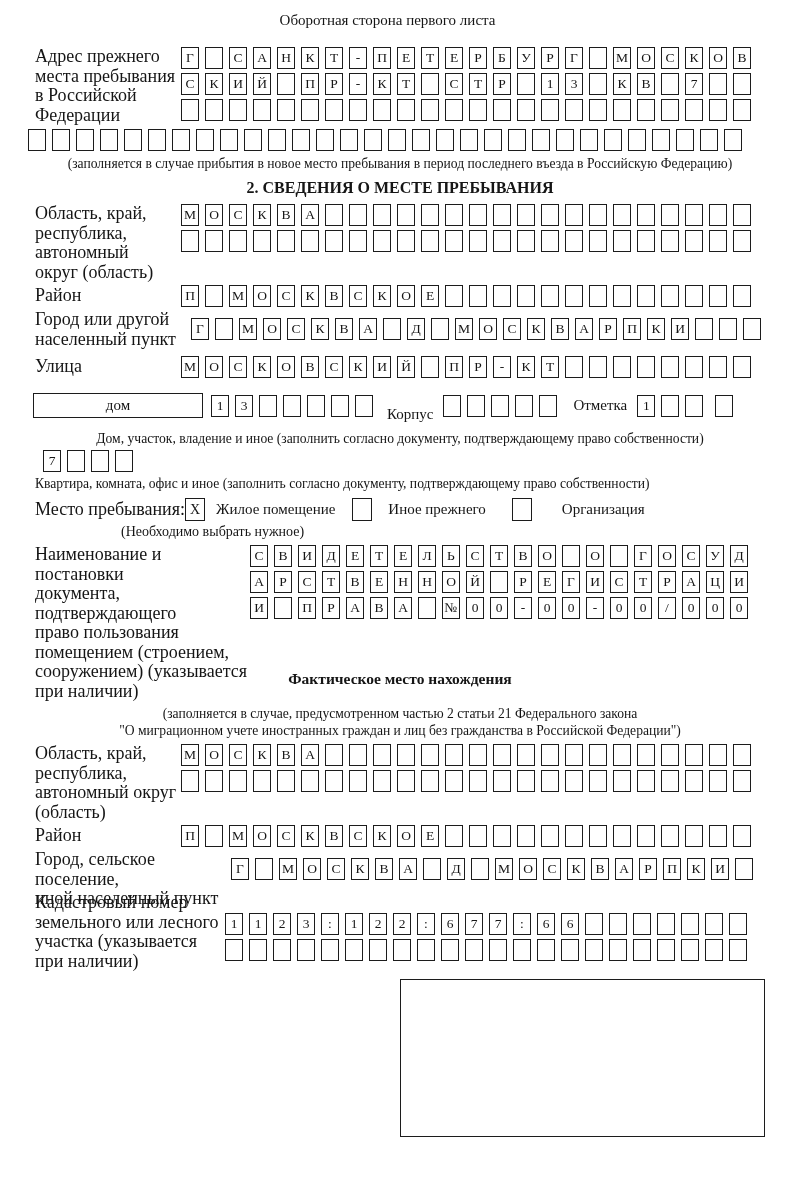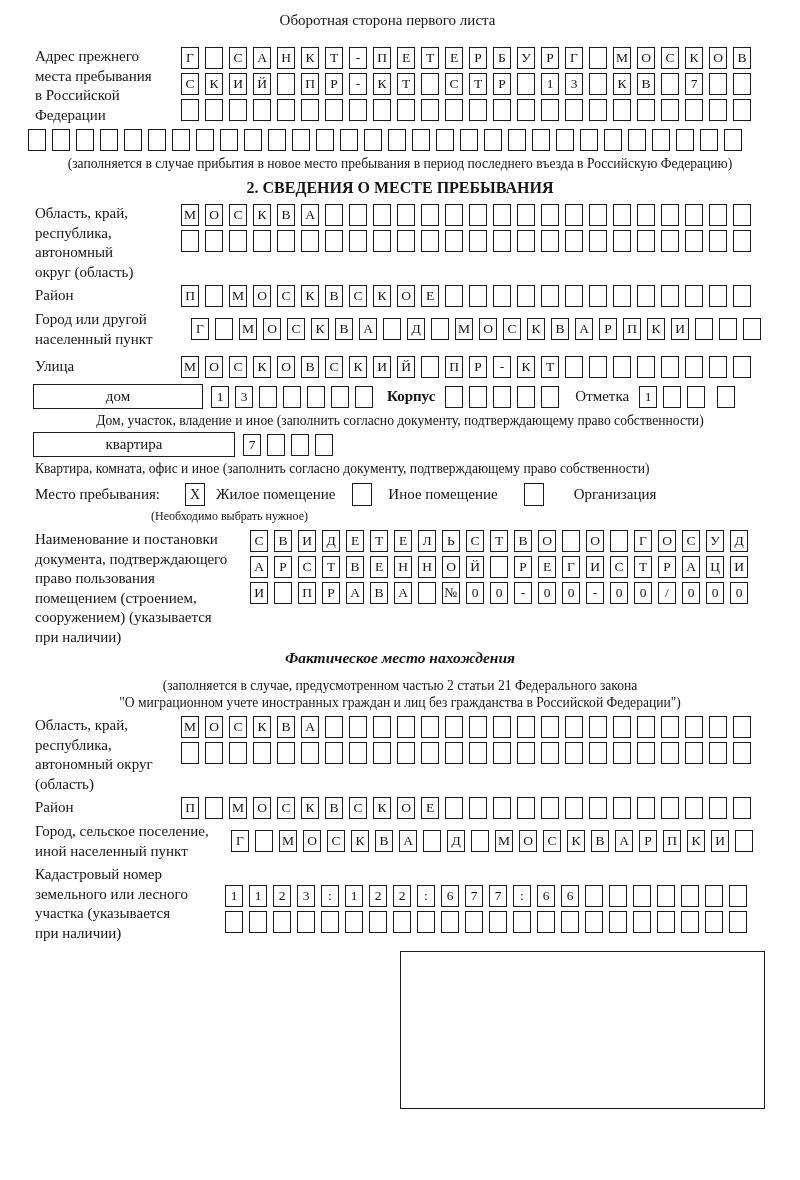--- a/index.html
+++ b/index.html
@@ -5,21 +5,21 @@
   html,body{margin:0;padding:0;background:#fff;}
   .page{
     width:800px;height:1180px;box-sizing:border-box;overflow:hidden;
     background:#fff;color:#151515;
     font-family:"Liberation Serif","DejaVu Serif",serif;
     padding:12px 35px 0 35px;position:relative;
   }
   .hdr{ text-align:center;font-size:15px;padding-right:25px;height:19px; }
   .frow{ display:flex;align-items:flex-start; }
   .frow.vcenter{ align-items:center; }
-  .lbl{ font-size:15px;line-height:19.5px;white-space:pre-line;flex:none; }
+  .lbl{ font-size:18px;line-height:19.5px;white-space:pre-line;flex:none; }
   .w146{ width:146px; }
   .w196{ width:196px; }
   .w190{ width:190px; }
   .w215{ width:215px; }
   .col{ display:flex;flex-direction:column;gap:4px; }
   .boxrow{ display:flex;gap:6px;flex:none; }
   .cell{
     width:18px;height:22px;flex:none;box-sizing:border-box;
     border:1.5px solid #1c1c1c;display:inline-flex;
     align-items:center;justify-content:center;
@@ -32,21 +32,21 @@
   .fieldbox{
     box-sizing:border-box;border:1.5px solid #1c1c1c;height:25px;flex:none;
     display:flex;align-items:center;justify-content:center;font-size:15px;
   }
   .inlbl{ font-size:15px;line-height:25px;flex:none; }
   .cb{
     width:20px;height:23px;flex:none;box-sizing:border-box;
     border:1.5px solid #1c1c1c;display:inline-flex;
     align-items:center;justify-content:center;font-size:14px;
   }
-  .leftnote{ font-size:12px;line-height:17px;margin-left:116px; }
+  .leftnote{ font-size:14px;line-height:17px;margin-left:86px; }
   .stamp{
     box-sizing:border-box;border:1.6px solid #1c1c1c;
     width:365px;height:158px;margin-left:365px;margin-top:6px;
   }
   .stampnote{
     width:420px;margin-left:337px;margin-top:4px;
     font-size:13.6px;line-height:17.5px;
   }
   .mt8{ margin-top:8px; }
   .mt20{ margin-top:20px; }
@@ -338,57 +338,56 @@
     <div class="fieldbox" style="width:170px;margin-left:-2px;">дом</div>
     <div class="boxrow mL8">
         <span class="cell">1</span>
         <span class="cell">3</span>
         <span class="cell"></span>
         <span class="cell"></span>
         <span class="cell"></span>
         <span class="cell"></span>
         <span class="cell"></span>
       </div>
-    <div class="inlbl" style="margin:0 10px 0 14px;font-weight:bold;">Корпус</div>
+    <div class="inlbl" style="margin:18px 10px 0 14px;">Корпус</div>
     <div class="boxrow">
         <span class="cell"></span>
         <span class="cell"></span>
         <span class="cell"></span>
         <span class="cell"></span>
         <span class="cell"></span>
       </div>
     <div class="inlbl" style="margin:0 10px 0 16px;">Отметка</div>
     <div class="boxrow">
         <span class="cell">1</span>
         <span class="cell"></span>
         <span class="cell"></span>
       </div>
     <div class="boxrow gap12">
         <span class="cell"></span>
       </div>
   </div>
   <div class="note" style="text-align:center;margin-top:3px;">Дом, участок, владение и иное (заполнить согласно документу, подтверждающему право собственности)</div>
 
   <div class="frow vcenter" style="margin-top:3px;">
-    <div class="fieldbox" style="width:202px;margin-left:-2px;">квартира</div>
     <div class="boxrow mL8">
         <span class="cell">7</span>
         <span class="cell"></span>
         <span class="cell"></span>
         <span class="cell"></span>
       </div>
   </div>
   <div class="note" style="text-align:left;margin-top:3px;">Квартира, комната, офис и иное (заполнить согласно документу, подтверждающему право собственности)</div>
 
   <div class="frow vcenter" style="margin-top:5px;">
     <div class="lbl" style="width:150px;">Место пребывания:</div>
     <div class="cb">X</div>
     <div class="inlbl" style="margin-left:11px;">Жилое помещение</div>
     <div class="cb" style="margin-left:17px;"></div>
-    <div class="inlbl" style="margin-left:16px;">Иное помещение</div>
+    <div class="inlbl" style="margin-left:16px;">Иное прежнего</div>
     <div class="cb" style="margin-left:26px;"></div>
     <div class="inlbl" style="margin-left:30px;">Организация</div>
   </div>
   <div class="leftnote" style="margin-top:1px;">(Необходимо выбрать нужное)</div>
 
   <div class="frow" style="margin-top:5px;height:118px;">
     <div class="lbl w215">Наименование и постановки
 документа, подтверждающего
 право пользования
 помещением (строением,
@@ -460,22 +459,22 @@
           <span class="cell">0</span>
           <span class="cell">0</span>
           <span class="cell">/</span>
           <span class="cell">0</span>
           <span class="cell">0</span>
           <span class="cell">0</span>
         </div>
     </div>
   </div>
 
-  <div class="h3" style="margin-top:0;font-style:italic;">Фактическое место нахождения</div>
-  <div class="note prelinec" style="margin-top:9px;">(заполняется в случае, предусмотренном частью 2 статьи 21 Федерального закона
+  <div class="h3" style="margin-top:6px;">Фактическое место нахождения</div>
+  <div class="note prelinec" style="margin-top:16px;">(заполняется в случае, предусмотренном частью 2 статьи 21 Федерального закона
 "О миграционном учете иностранных граждан и лиц без гражданства в Российской Федерации")</div>
 
   <div class="frow" style="margin-top:5px;height:78px;">
     <div class="lbl w146">Область, край,
 республика,
 автономный округ
 (область)</div>
     <div class="col">
       <div class="boxrow">
           <span class="cell">М</span>

